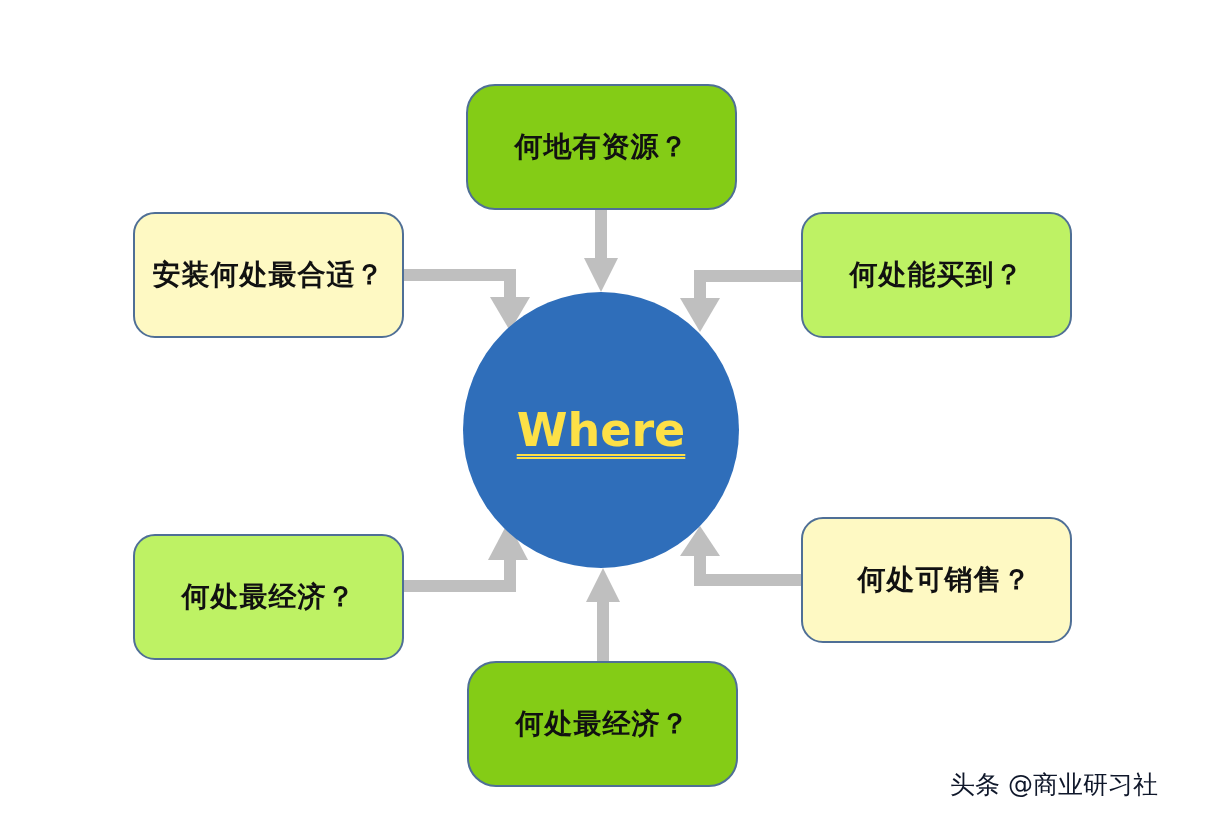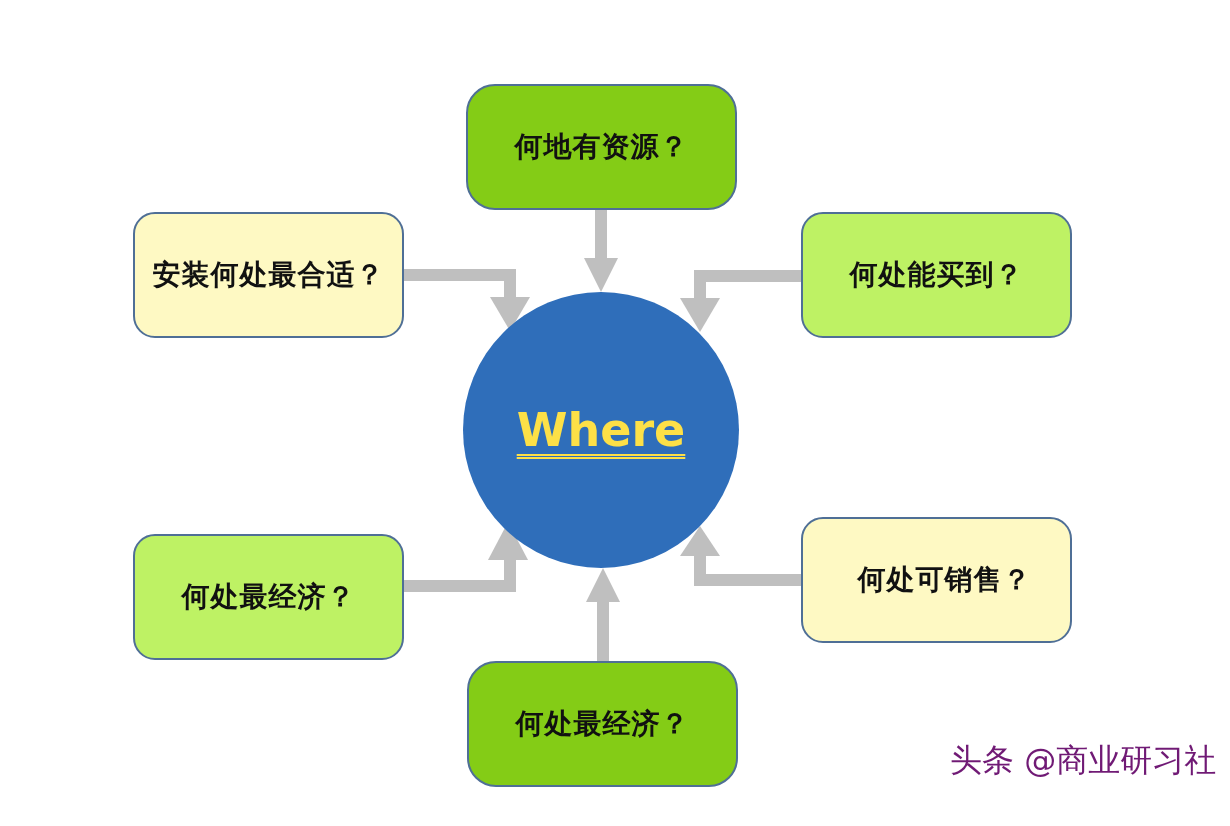--- a/index.html
+++ b/index.html
@@ -10,21 +10,21 @@
   .box { position: absolute; box-sizing: border-box; border: 2px solid #4f6f96; border-radius: 22px;
          display: flex; align-items: center; justify-content: center; }
   .box span { font-size: 28px; font-weight: bold; color: #111; letter-spacing: 1px; white-space: nowrap; }
   .peach { background: #84cc16; border-radius: 29px; }
   .green { background: #fef9c3; }
   .blue { background: #bef264; }
   .circle { position: absolute; left: 463px; top: 292px; width: 276px; height: 276px; border-radius: 50%;
             background: #2f6eba; display: flex; align-items: center; justify-content: center; }
   .circle span { color: #fde047; font-family: "DejaVu Sans", sans-serif; font-weight: bold; font-size: 46px;
                  text-decoration: underline double; text-decoration-thickness: 2px; text-underline-offset: 8px; }
-  .watermark { position: absolute; left: 950px; top: 739px; font-size: 32px; color: #701a75; }
+  .watermark { position: absolute; left: 950px; top: 768px; font-size: 25px; color: #0f172a; }
 </style>
 </head>
 <body>
 
 <div class="stage">
   <svg class="arrows" viewBox="0 0 1230 826">
     <g fill="#bfbfbf">
 
       <g>
         <rect x="595" y="210" width="12" height="50"></rect>

